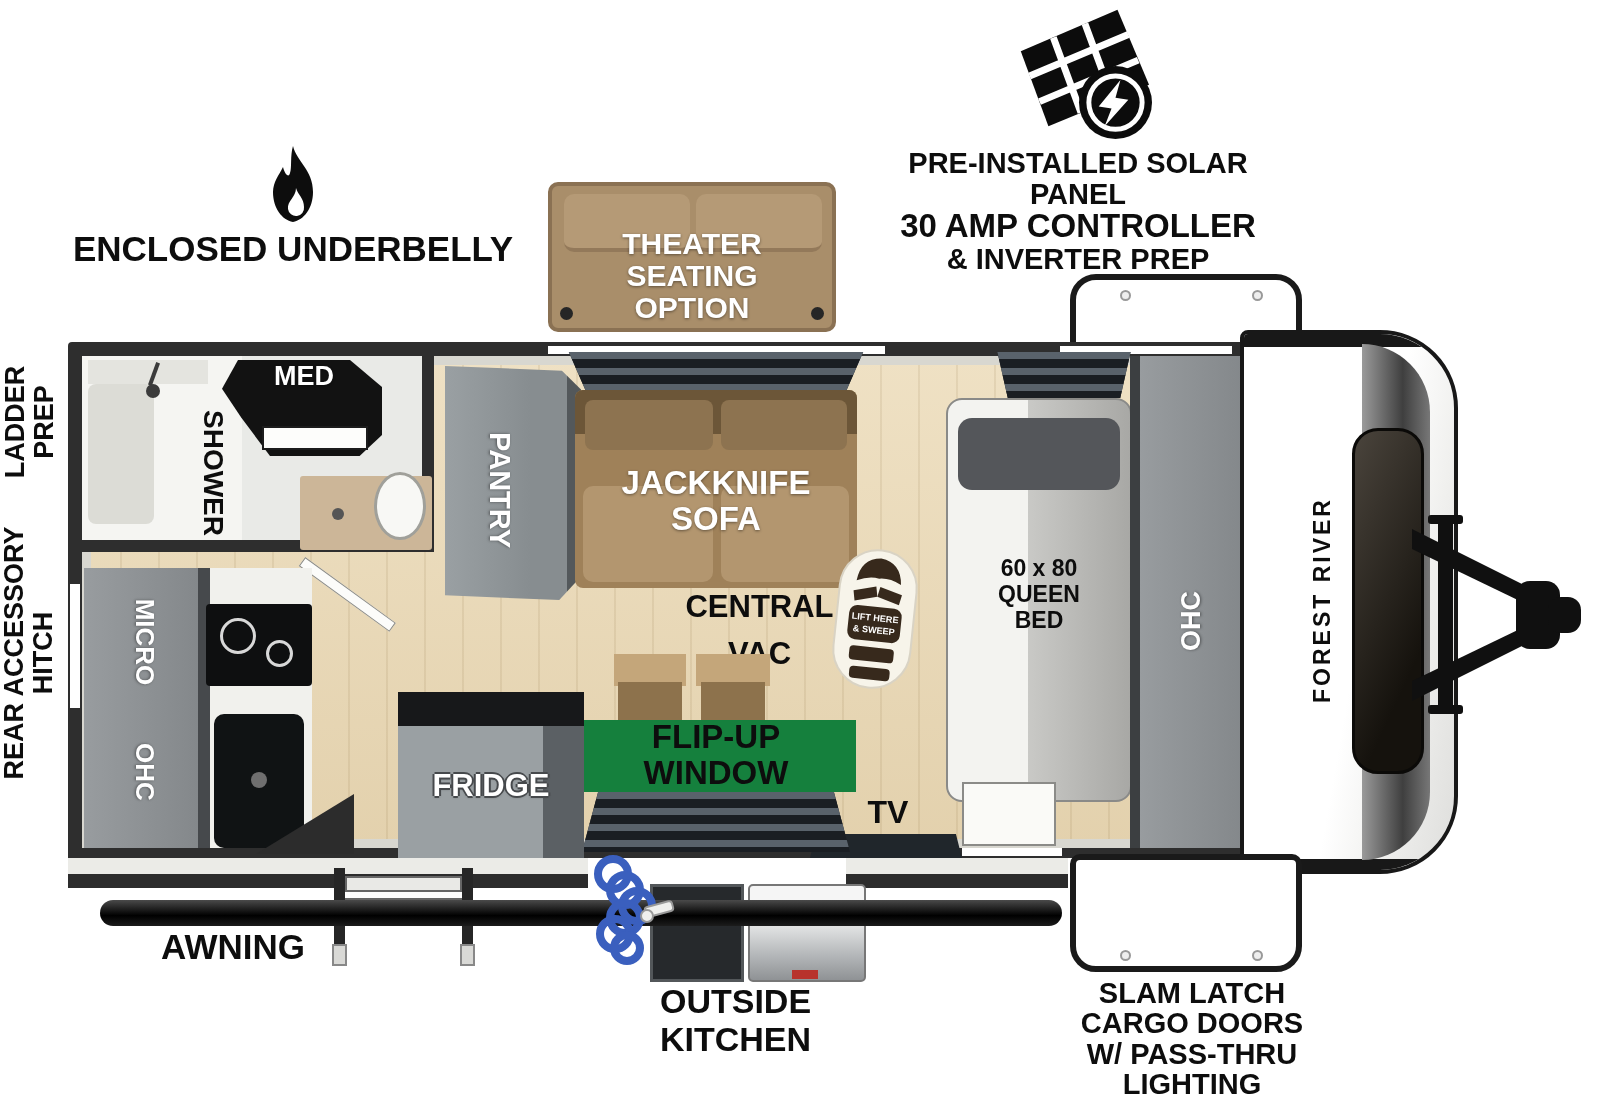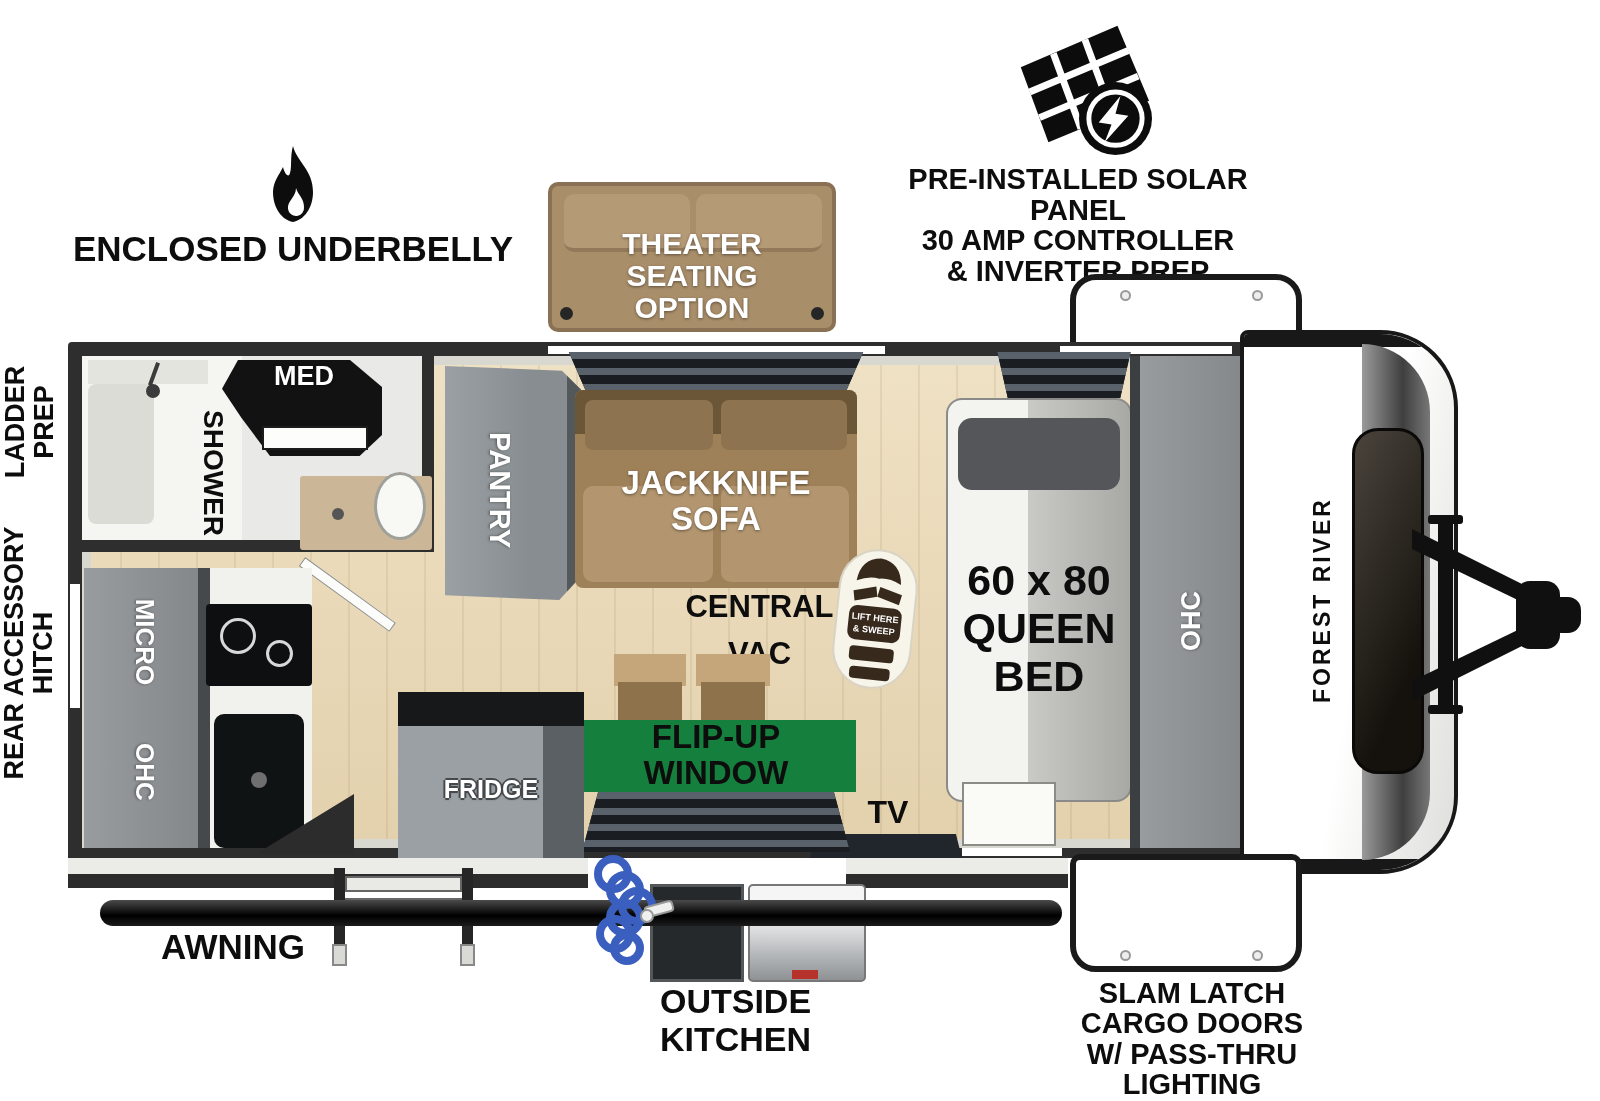--- a/index.html
+++ b/index.html
@@ -14,30 +14,30 @@
   background-image:repeating-linear-gradient(90deg,rgba(120,90,40,.10) 0 2px,rgba(0,0,0,0) 2px 38px),
   linear-gradient(180deg,#efe1c4,#e3d1ad)}
 .wall{background:#2e2e2e}
 .win{background:#20242a;background-image:repeating-linear-gradient(180deg,#59626b 0 7px,#1a1e23 7px 16px)}
 </style>
 </head>
 <body>
 
 <div id="stage">
 
-  <div class="a" style="left:858px;top:16px;width:440px">
+  <div class="a" style="left:858px;top:0;width:440px">
     <svg width="200" height="148" viewBox="0 0 200 150" style="display:block;margin:0 auto">
       <polygon points="42,52 140,10 172,86 70,128" fill="#0c0c0c"></polygon>
       <path d="M51 77 L151 35 M61 103 L161 61 M75 38 L103 114 M107 24 L135 100" stroke="#fff" stroke-width="7" fill="none"></path>
       <circle cx="138" cy="104" r="37" fill="#0c0c0c"></circle>
       <circle cx="138" cy="104" r="27" fill="none" stroke="#fff" stroke-width="5"></circle>
       <polygon points="143,81 121,108 134,110 127,128 151,101 138,99" fill="#fff"></polygon>
     </svg>
     <div class="t" style="font-size:29px">PRE-INSTALLED SOLAR PANEL</div>
-    <div class="t" style="font-size:29px">30 AMP CONTROLLER</div>
+    <div class="t" style="font-size:33px">30 AMP CONTROLLER</div>
     <div class="t" style="font-size:29px">&amp; INVERTER PREP</div>
   </div>
 
   <div class="a" style="left:68px;top:146px;width:450px">
     <svg width="64" height="84" viewBox="0 0 60 84" style="display:block;margin:0 auto">
       <path d="M30 0 C34 16 50 24 50 46 C50 62 41 74 30 76 C19 74 10 62 10 46 C10 36 16 29 20 21 C22 29 26 32 27 27 C29 22 27 10 30 0 Z" fill="#0d0d0d"></path>
       <path d="M33 42 C33 51 24 55 25 63 A8 8 0 0 0 41 61 C41 52 35 49 33 42 Z" fill="#fff"></path>
     </svg>
     <div class="t" style="font-size:35px">ENCLOSED UNDERBELLY</div>
   </div>
@@ -116,21 +116,21 @@
     <path d="M42 38 L64 44 L62 54 L40 48 Z" fill="#37291c"></path>
     <rect x="14" y="58" width="52" height="34" rx="8" fill="#37291c"></rect>
     <text x="40" y="72" font-size="9" fill="#fff" text-anchor="middle" font-weight="bold" font-family="Liberation Sans,sans-serif">LIFT HERE</text>
     <text x="40" y="84" font-size="9" fill="#fff" text-anchor="middle" font-weight="bold" font-family="Liberation Sans,sans-serif">&amp; SWEEP</text>
     <rect x="18" y="98" width="44" height="14" rx="4" fill="#37291c"></rect>
     <rect x="20" y="118" width="40" height="12" rx="4" fill="#37291c"></rect>
   </svg>
 
   <div class="a" style="left:946px;top:398px;width:186px;height:404px;border-radius:16px;border:2px solid #8a8a88;background:linear-gradient(90deg,#f3f3f0 0 44%,#c9c9c6 44%,#a8a8a5 100%)"></div>
   <div class="a" style="left:958px;top:418px;width:162px;height:72px;background:#54565a;border-radius:14px"></div>
-  <div class="a t" style="left:946px;top:556px;width:186px;font-size:43px;line-height:1.12">
+  <div class="a t" style="left:946px;top:556px;width:186px;font-size:23px;line-height:1.12">
     <div>60 x 80</div>
     <div>QUEEN</div>
     <div>BED</div>
   </div>
   <div class="a" style="left:962px;top:782px;width:94px;height:64px;background:#fafaf7;border:2px solid #8b8b88"></div>
 
   <div class="a" style="left:1130px;top:356px;width:112px;height:492px;background:linear-gradient(90deg,#989c9f,#84888b);border-left:10px solid #3c3f41"></div>
   <div class="a t w" style="left:1132px;top:606px;width:120px;height:30px;transform:rotate(-90deg);font-size:27px">OHC</div>
 
   <div class="a t" style="left:846px;top:796px;width:84px;font-size:32px">TV</div>
@@ -160,21 +160,21 @@
     <div class="a" style="left:60px;top:36px;width:27px;height:27px;border:3px solid #d8d8d8;border-radius:50%"></div>
   </div>
   <div class="a" style="left:214px;top:714px;width:90px;height:134px;background:#101314;border-radius:10px">
     <div class="a" style="left:37px;top:58px;width:16px;height:16px;background:#6f6f6f;border-radius:50%"></div>
   </div>
   <div class="a" style="left:256px;top:794px;width:98px;height:60px;background:#2c2c2c;clip-path:polygon(100% 0,100% 100%,0 100%)"></div>
 
   <div class="a" style="left:398px;top:692px;width:186px;height:168px">
     <div class="a" style="left:0;top:0;width:186px;height:38px;background:#17181a"></div>
     <div class="a" style="left:0;top:34px;width:186px;height:134px;background:linear-gradient(90deg,#9aa0a3 0 78%,#5b6064 78%)"></div>
-    <div class="a t outline" style="left:0;right:0;top:84px;font-size:25px">FRIDGE</div>
+    <div class="a t outline" style="left:0;right:0;top:78px;font-size:31px">FRIDGE</div>
   </div>
 
   <div class="a" style="left:1240px;top:330px;width:218px;height:544px;border:4px solid #181818;border-radius:8px 78px 78px 8px;overflow:hidden;background:linear-gradient(100deg,#ffffff 55%,#f0f0ee 75%,#dededc)">
     <div class="a" style="left:0;top:0;right:0;height:13px;background:#181818"></div>
     <div class="a" style="left:0;bottom:0;right:0;height:11px;background:#181818"></div>
     <div class="a" style="right:24px;top:10px;bottom:10px;width:68px;background:linear-gradient(90deg,#9a9a9a,#3f3f3f 60%,#777);border-radius:0 70px 70px 0"></div>
     <div class="a" style="left:108px;top:94px;width:72px;height:346px;border-radius:26px;border:3px solid #0b0a08;background:linear-gradient(115deg,#4a443c,#15120d 75%)"></div>
   </div>
   <div class="a t" style="left:1169px;top:586px;width:310px;height:28px;transform:rotate(-90deg);font-size:23px;letter-spacing:3px">FOREST RIVER</div>
 

